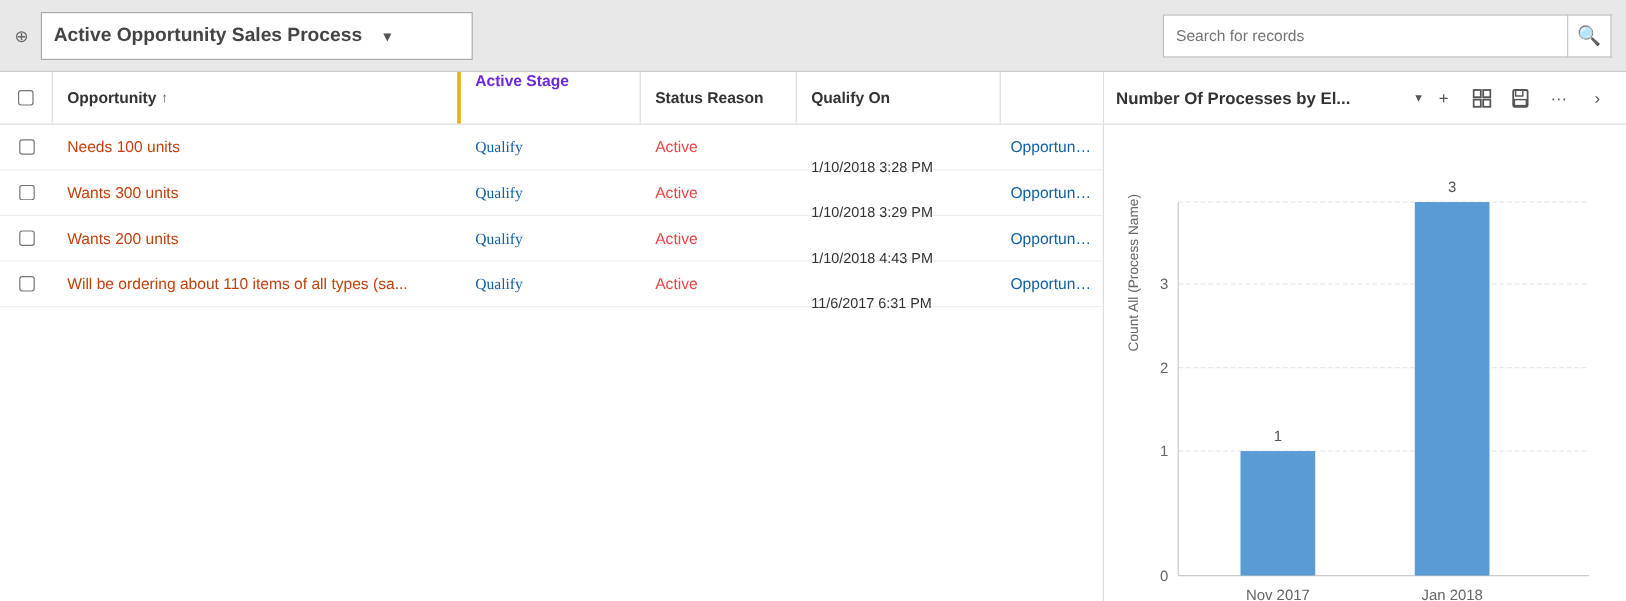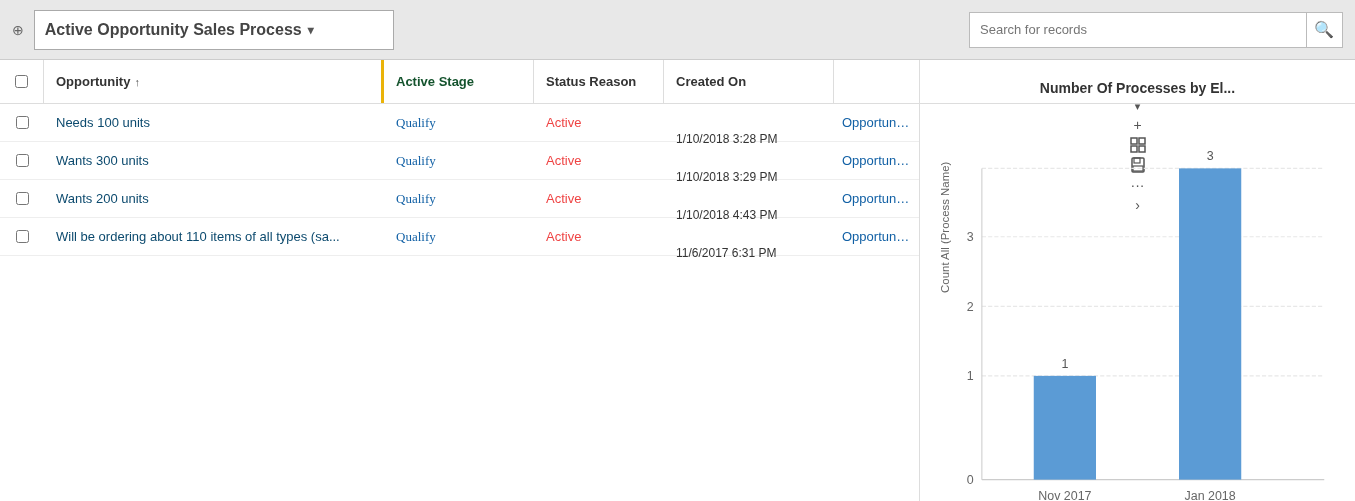--- a/index.html
+++ b/index.html
@@ -22,21 +22,21 @@
     }
     .title-box {
       border: 1px solid #aaa;
       background: white;
       padding: 10px 10px;
       font-size: 16px;
       font-weight: 600;
       color: #444;
       display: flex;
       align-items: center;
-      gap: 6px;
+      gap: 18px;
       min-width: 360px;
     }
     .title-dropdown-arrow {
       color: #555;
       font-size: 12px;
     }
     .search-area {
       margin-left: auto;
       display: flex;
       align-items: center;
@@ -108,25 +108,25 @@
       border-right: 3px solid #eab308;
       height: 100%;
       display: flex;
       align-items: center;
       gap: 4px;
     }
     .col-stage {
       flex: 0 0 150px;
       padding: 0 12px;
       font-weight: 600;
-      color: #14532d;
+      color: #6d28d9;
       border-right: 1px solid #ddd;
       height: 100%;
       display: flex;
-      align-items: center;
+      align-items: flex-start;
     }
     .col-status {
       flex: 0 0 130px;
       padding: 0 12px;
       font-weight: 600;
       color: #333;
       border-right: 1px solid #ddd;
       height: 100%;
       display: flex;
       align-items: center;
@@ -171,21 +171,21 @@
     .row-checkbox {
       width: 44px;
       display: flex;
       align-items: center;
       justify-content: center;
       flex-shrink: 0;
     }
     .row-opportunity {
       flex: 0 0 340px;
       padding: 0 12px;
-      color: #0c4a6e;
+      color: #c2410c;
       cursor: pointer;
       text-decoration: none;
       white-space: nowrap;
       overflow: hidden;
       text-overflow: ellipsis;
     }
     .row-stage {
       flex: 0 0 150px;
       padding: 0 12px;
       color: #1160a5;
@@ -217,25 +217,24 @@
     
     .chart-panel {
       flex: 1;
       padding: 0;
       display: flex;
       flex-direction: column;
     }
     .chart-header {
       display: flex;
       align-items: center;
-      padding: 20px 10px;
+      padding: 8px 10px;
       border-bottom: 1px solid #ddd;
       height: 44px;
       gap: 4px;
-      flex-direction: column;
     }
     .chart-title {
       font-size: 14px;
       font-weight: 600;
       color: #333;
       flex: 1;
     }
     .chart-header-btn {
       width: 28px;
       height: 28px;
@@ -290,21 +289,21 @@
         <span>Opportunity</span>
         <span class="sort-arrow">↑</span>
       </div>
       <div class="col-stage">
         <span>Active Stage</span>
       </div>
       <div class="col-status">
         <span>Status Reason</span>
       </div>
       <div class="col-created">
-        <span>Created On</span>
+        <span>Qualify On</span>
       </div>
     </div>
 
     <div class="table-body">
 
       <div class="table-row">
         <div class="row-checkbox">
           <input type="checkbox" style="">
         </div>
         <a class="row-opportunity">Needs 100 units</a>

